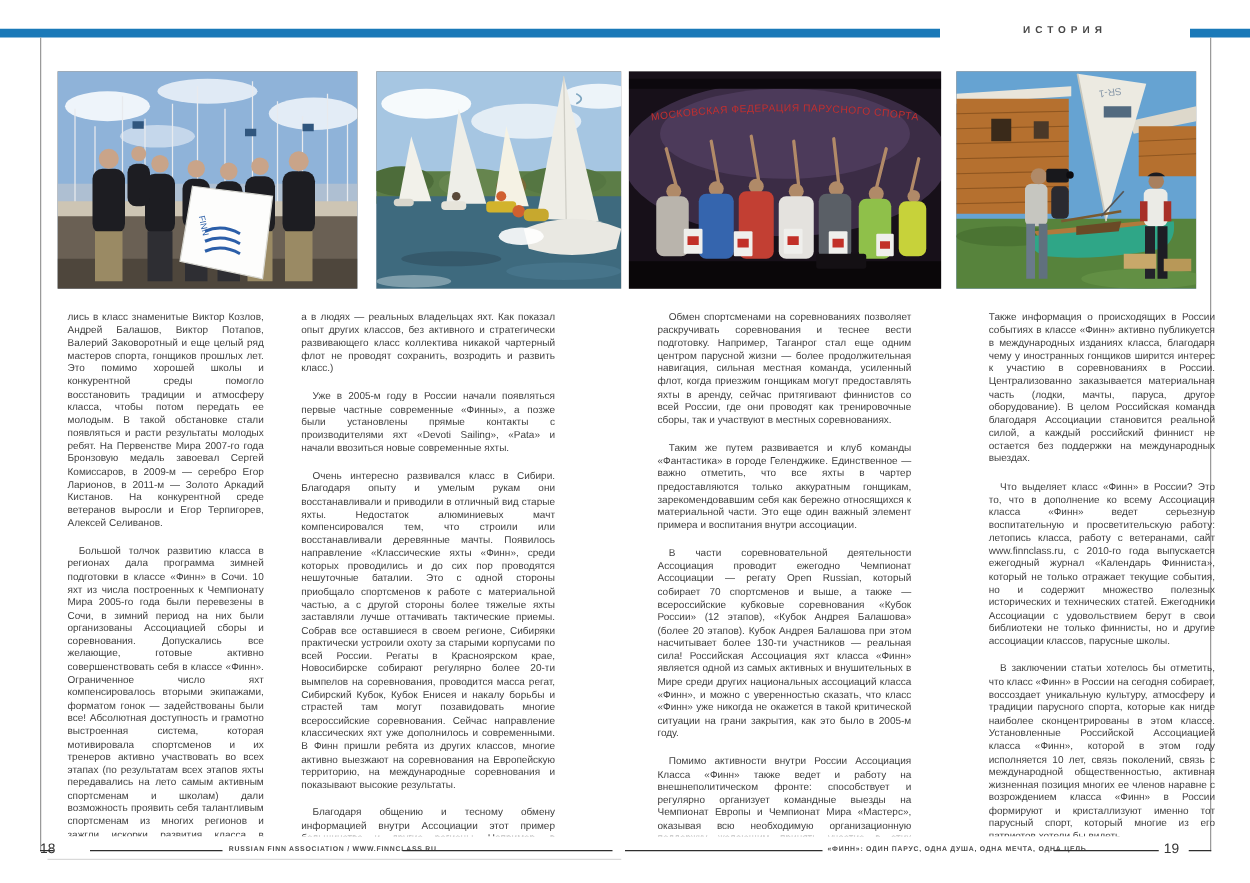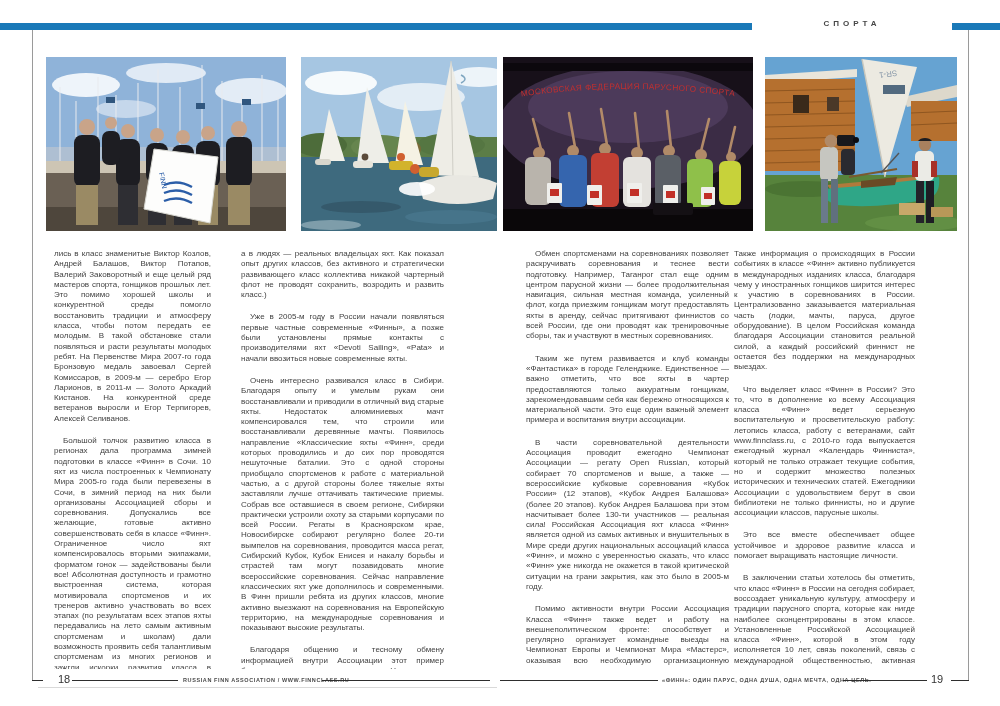--- a/index.html
+++ b/index.html
@@ -15,38 +15,38 @@
   .vrule.l{left:32px;} .vrule.r{left:968px;}
   
   .photo{position:absolute;top:57px;height:174px;overflow:hidden;background:#888;}
   .photo svg{display:block;}
   #photo1{left:46px;width:240px;} #photo2{left:301px;width:196px;}
   #photo3{left:503px;width:250px;} #photo4{left:765px;width:192px;}
   
   .col{position:absolute;top:237px;height:432px;overflow:hidden;text-align:justify;
        font-size:8px;line-height:10.3px;color:#3f3f3f;}
   #col1{left:42px;width:181px;} #col2{left:229px;width:227px;}
-  #col3{left:514px;width:227px;} #col4{left:722px;width:205px;}
+  #col3{left:514px;width:227px;} #col4{left:779px;width:205px;}
   .col p{margin:12px;text-indent:9px;}
   .col p.flush{text-indent:0;}
   .col p.gap{margin-top:10px;}
   
   .rule{position:absolute;top:680px;height:1px;background:#2e2e2e;}
   .pageno{position:absolute;top:673px;font-size:11px;color:#333;}
   .footlabel{position:absolute;top:677px;font-size:5.5px;letter-spacing:0.6px;
              color:#4a4a4a;font-weight:bold;white-space:nowrap;}
   .edge-shadow{position:absolute;top:687px;left:38px;width:459px;height:1px;background:#d9d9d9;}
 </style>
 </head>
 <body>
 
 <div class="spread">
 
   <div class="topbar left"></div>
-  <div class="section-label">СПОРТА</div>
+  <div class="section-label">ИСТОРИЯ</div>
   <div class="topbar right"></div>
   <div class="vrule l"></div>
   <div class="vrule r"></div>
 
   <figure class="photo" id="photo1" style="margin:0;">
     <svg width="240" height="174" viewBox="0 0 240 174">
       <rect width="240" height="174" fill="#8fb3d9"></rect>
       <rect y="90" width="240" height="40" fill="#aebfd2"></rect>
       <ellipse cx="40" cy="28" rx="34" ry="12" fill="#ffffff" opacity="0.85"></ellipse>
       <ellipse cx="120" cy="16" rx="40" ry="10" fill="#f4f7fb" opacity="0.8"></ellipse>
@@ -284,26 +284,25 @@
   </div>
   <div class="col" id="col3">
     <p>Обмен спортсменами на соревнованиях позволяет раскручивать соревнования и теснее вести подготовку. Например, Таганрог стал еще одним центром парусной жизни — более продолжительная навигация, сильная местная команда, усиленный флот, когда приезжим гонщикам могут предоставлять яхты в аренду, сейчас притягивают финнистов со всей России, где они проводят как тренировочные сборы, так и участвуют в местных соревнованиях.</p>
     <p>Таким же путем развивается и клуб команды «Фантастика» в городе Геленджике. Единственное — важно отметить, что все яхты в чартер предоставляются только аккуратным гонщикам, зарекомендовавшим себя как бережно относящихся к материальной части. Это еще один важный элемент примера и воспитания внутри ассоциации.</p>
     <p>В части соревновательной деятельности Ассоциация проводит ежегодно Чемпионат Ассоциации — регату Open Russian, который собирает 70 спортсменов и выше, а также — всероссийские кубковые соревнования «Кубок России» (12 этапов), «Кубок Андрея Балашова» (более 20 этапов). Кубок Андрея Балашова при этом насчитывает более 130-ти участников — реальная сила! Российская Ассоциация яхт класса «Финн» является одной из самых активных и внушительных в Мире среди других национальных ассоциаций класса «Финн», и можно с уверенностью сказать, что класс «Финн» уже никогда не окажется в такой критической ситуации на грани закрытия, как это было в 2005-м году.</p>
     <p>Помимо активности внутри России Ассоциация Класса «Финн» также ведет и работу на внешнеполитическом фронте: способствует и регулярно организует командные выезды на Чемпионат Европы и Чемпионат Мира «Мастерс», оказывая всю необходимую организационную поддержку желающим принять участие в этих выездах.</p>
   </div>
   <div class="col" id="col4">
     <p class="flush">Также информация о происходящих в России событиях в классе «Финн» активно публикуется в международных изданиях класса, благодаря чему у иностранных гонщиков ширится интерес к участию в соревнованиях в России. Централизованно заказывается материальная часть (лодки, мачты, паруса, другое оборудование). В целом Российская команда благодаря Ассоциации становится реальной силой, а каждый российский финнист не остается без поддержки на международных выездах.</p>
     <p>Что выделяет класс «Финн» в России? Это то, что в дополнение ко всему Ассоциация класса «Финн» ведет серьезную воспитательную и просветительскую работу: летопись класса, работу с ветеранами, сайт www.finnclass.ru, с 2010-го года выпускается ежегодный журнал «Календарь Финниста», который не только отражает текущие события, но и содержит множество полезных исторических и технических статей. Ежегодники Ассоциации с удовольствием берут в свои библиотеки не только финнисты, но и другие ассоциации классов, парусные школы.</p>
-    <p>Это все вместе обеспечивает общее устойчивое и здоровое развитие класса и помогает выращивать настоящие личности.</p>
     <p class="gap">В заключении статьи хотелось бы отметить, что класс «Финн» в России на сегодня собирает, воссоздает уникальную культуру, атмосферу и традиции парусного спорта, которые как нигде наиболее сконцентрированы в этом классе. Установленные Российской Ассоциацией класса «Финн», которой в этом году исполняется 10 лет, связь поколений, связь с международной общественностью, активная жизненная позиция многих ее членов наравне с возрождением класса «Финн» в России формируют и кристаллизуют именно тот парусный спорт, который многие из его патриотов хотели бы видеть.</p>
   </div>
 
   <div class="rule" style="left:32px;width:11px;"></div>
-  <div class="pageno" style="left:58px;">18</div>
+  <div class="pageno" style="left:32px;">18</div>
   <div class="rule" style="left:72px;width:106px;"></div>
   <div class="footlabel" style="left:183px;width:134px;text-align:center;">RUSSIAN FINN ASSOCIATION  /  WWW.FINNCLASS.RU</div>
   <div class="rule" style="left:322px;width:168px;"></div>
   <div class="rule" style="left:500px;width:158px;"></div>
   <div class="footlabel" style="left:662px;width:176px;text-align:center;">«ФИНН»: ОДИН ПАРУС, ОДНА ДУША, ОДНА МЕЧТА, ОДНА ЦЕЛЬ.</div>
   <div class="rule" style="left:843px;width:84px;"></div>
   <div class="pageno" style="left:931px;">19</div>
   <div class="rule" style="left:951px;width:18px;"></div>
   <div class="edge-shadow"></div>
 

